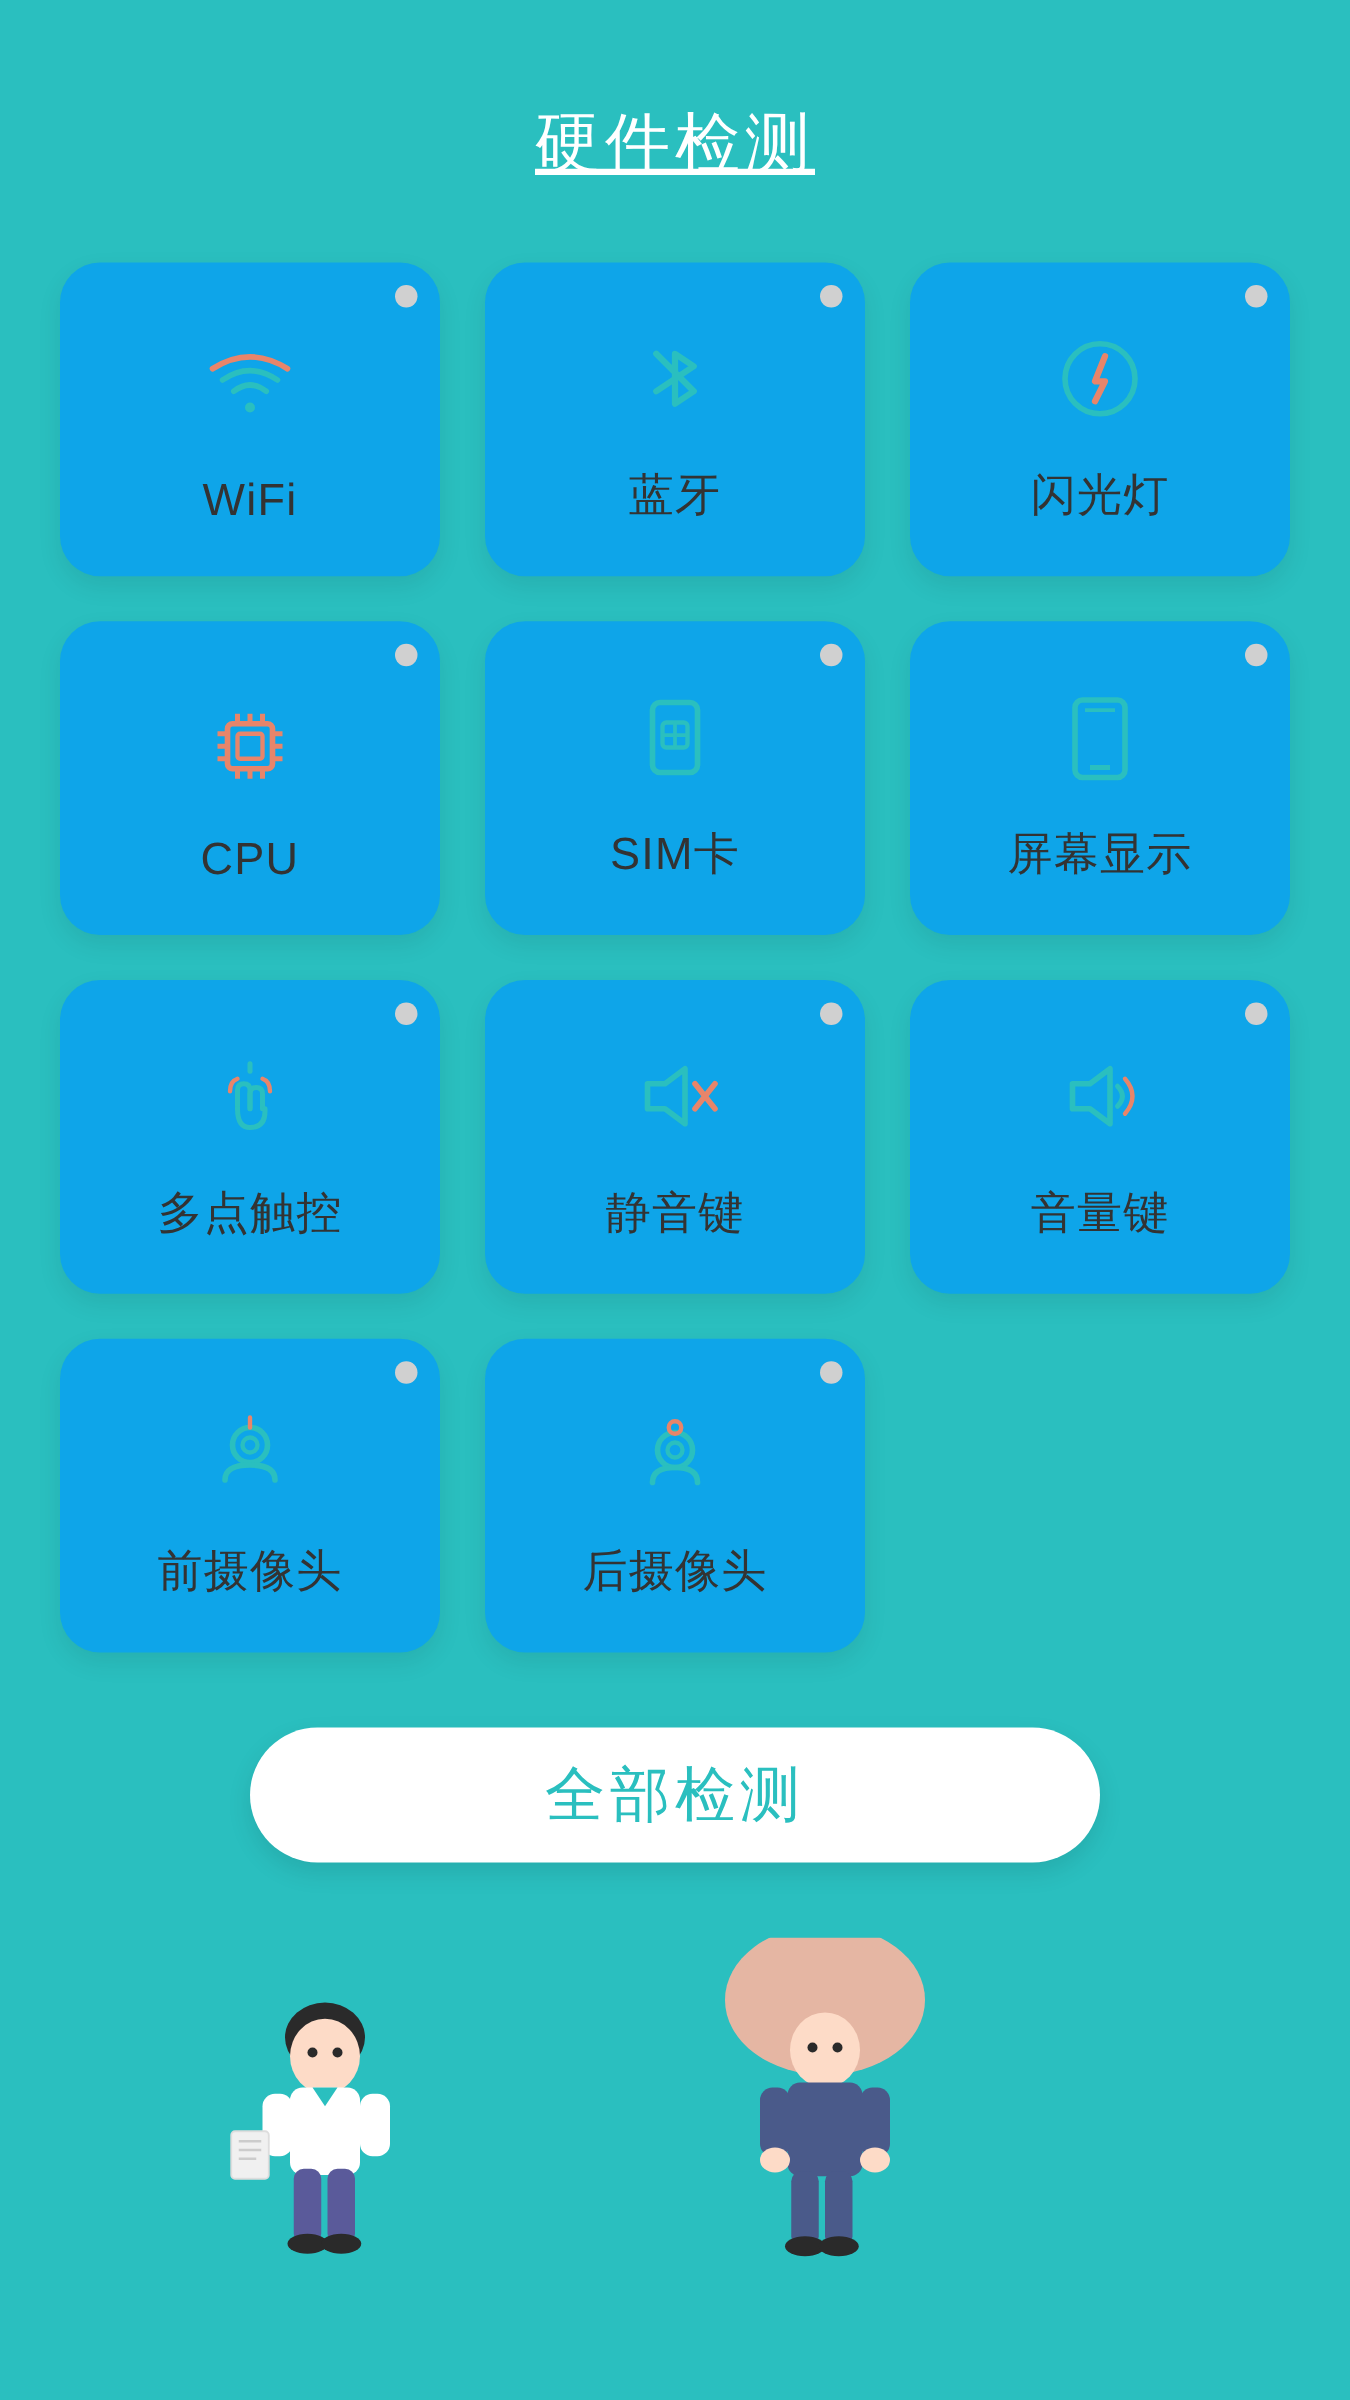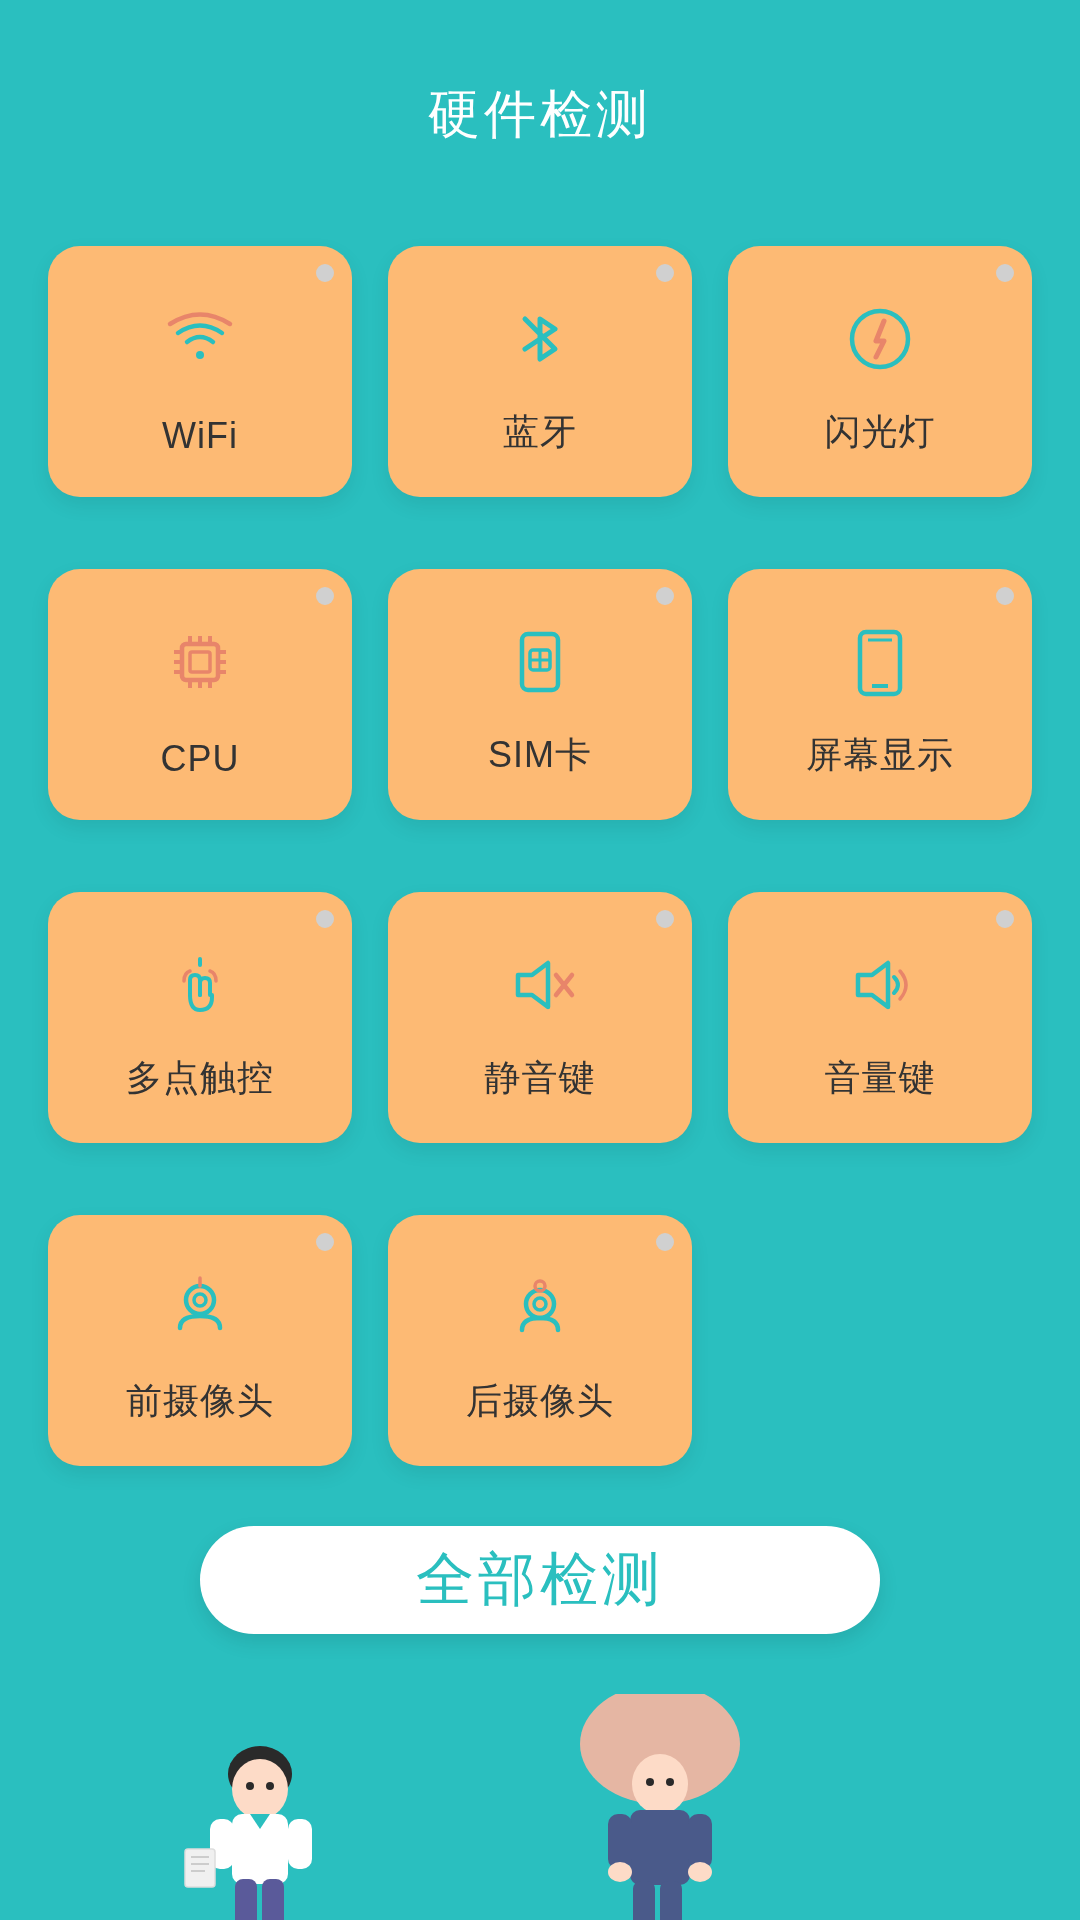--- a/index.html
+++ b/index.html
@@ -16,43 +16,43 @@
       overflow-x: hidden;
     }
 
     .page-title {
       color: white;
       font-size: 52px;
       font-weight: 500;
       margin-top: 80px;
       margin-bottom: 60px;
       letter-spacing: 4px;
+      text-decoration: underline;
     }
 
     .grid {
       display: grid;
       grid-template-columns: repeat(3, 1fr);
       gap: 36px;
       padding: 0 48px;
       width: 100%;
     }
 
     .card {
-      background: #fdba74;
+      background: #0ea5e9;
       border-radius: 32px;
       display: flex;
       flex-direction: column;
       align-items: center;
-      justify-content: space-between;
+      justify-content: flex-end;
       padding: 48px 20px 40px;
       position: relative;
       cursor: pointer;
       box-shadow: 0 8px 20px rgba(0,0,0,0.08);
       min-height: 240px;
-      margin-top: 36px;
     }
 
     .card::after {
       content: '';
       position: absolute;
       top: 18px;
       right: 18px;
       width: 18px;
       height: 18px;
       border-radius: 50%;
@@ -80,21 +80,21 @@
       letter-spacing: 1px;
     }
 
     .detect-all-btn {
       margin-top: 60px;
       background: white;
       border: none;
       border-radius: 80px;
       width: 680px;
       height: 108px;
-      font-size: 58px;
+      font-size: 48px;
       color: #2ABFBF;
       cursor: pointer;
       letter-spacing: 4px;
       font-family: inherit;
       box-shadow: 0 8px 20px rgba(0,0,0,0.1);
     }
 
     .illustration {
       margin-top: 60px;
       width: 100%;

